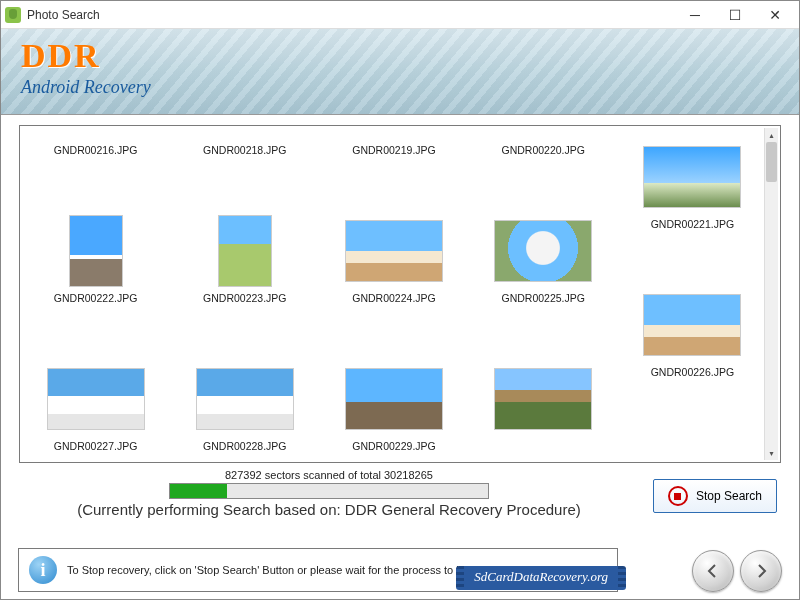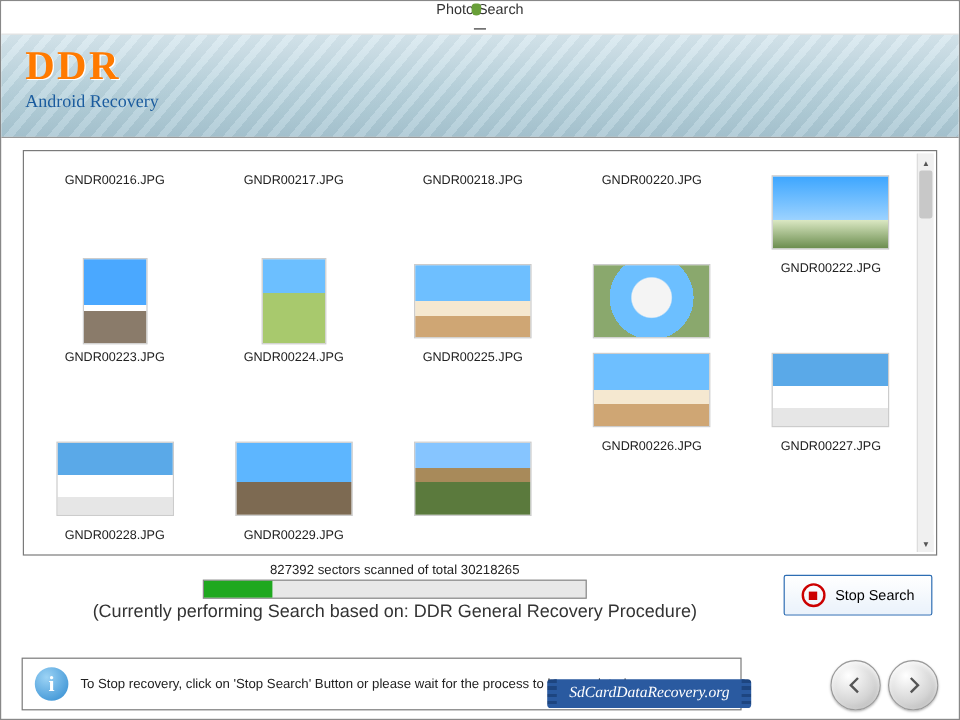--- a/index.html
+++ b/index.html
@@ -1,28 +1,28 @@
 <!DOCTYPE html>
 <html><head>
 <meta charset="utf-8">
 <style>
 * { box-sizing: border-box; margin: 0; padding: 0; font-family: "Segoe UI", Tahoma, sans-serif; }
 body { background: #fff; width: 800px; height: 600px; overflow: hidden; border: 1px solid #888; }
 
-.titlebar { height: 28px; background: #fff; display: flex; align-items: center; padding: 0 4px; border-bottom: 1px solid #ddd; flex-direction: column; }
+.titlebar { height: 28px; background: #fff; display: flex; align-items: center; padding: 0 4px; border-bottom: 1px solid #ddd; }
 .titlebar .app-icon { width: 16px; height: 16px; background: #8bc34a; border-radius: 3px; margin-right: 6px; position: relative; }
 .titlebar .app-icon::after { content:""; position:absolute; left:4px; top:2px; width:8px; height:10px; background:#689f38; border-radius:3px 3px 4px 4px; }
 .titlebar .title { font-size: 12px; color: #333; }
 .titlebar .spacer { flex: 1; }
 .titlebar .winbtn { width: 40px; height: 28px; display:flex; align-items:center; justify-content:center; font-size: 14px; color:#333; }
 
 .header { height: 86px; background: linear-gradient(180deg, #d8e8ef 0%, #bcd6e0 50%, #a8c6d3 100%); position: relative; border-bottom: 1px solid #999; padding: 8px 20px; }
 .header::before { content:""; position:absolute; inset:0; background: repeating-linear-gradient(130deg, rgba(255,255,255,0.15) 0 6px, rgba(0,0,0,0.03) 6px 14px); }
 .header .brand { font-family: Liberation Serif, serif; font-size: 34px; font-weight: 900; letter-spacing: 2px; color: #ff7a00; text-shadow: 1px 1px 0 #fff; position: relative; }
-.header .subtitle { font-family: Georgia, serif; font-size: 15px; color: #1a5b9e; margin-top: 2px; position: relative; }
+.header .subtitle { font-family: Georgia, serif; font-style: italic; font-size: 18px; color: #1a5b9e; margin-top: 2px; position: relative; }
 
 .content { padding: 10px 18px 4px; }
 .panel { border: 1px solid #7a7a7a; background: #fff; height: 338px; position: relative; padding: 16px 18px 6px 6px; }
 .scroll-area { height: 100%; overflow: hidden; }
 .grid { display: grid; grid-template-columns: repeat(5, 1fr); gap: 4px 10px; }
 .cell-label { font-size: 10.5px; color: #222; text-align: center; padding: 2px 0; }
 .thumb { width: 100%; height: 70px; display:flex; align-items:center; justify-content:center; }
 .thumb .img { width: 98px; height: 62px; border:1px solid #ccc; }
 .thumb .img.portrait { width: 54px; height: 72px; }
 
@@ -80,40 +80,41 @@
 <div class="header">
   <div class="brand">DDR</div>
   <div class="subtitle">Android Recovery</div>
 </div>
 
 <div class="content">
   <div class="panel">
     <div class="scroll-area">
       <div class="grid">
         <div class="cell-label">GNDR00216.JPG</div>
-        <div class="cell-label">GNDR00217.JPG</div>
         <div class="cell-label">GNDR00218.JPG</div>
+        <div class="cell-label">GNDR00219.JPG</div>
         <div class="cell-label">GNDR00220.JPG</div>
 
         <div class="thumb">
             <div class="img sky"></div>
           </div>
         <div class="thumb">
             <div class="img mount portrait"></div>
           </div>
         <div class="thumb">
             <div class="img green portrait"></div>
           </div>
         <div class="thumb">
             <div class="img taj"></div>
           </div>
         <div class="thumb">
             <div class="img cloud"></div>
           </div>
 
+        <div class="cell-label">GNDR00221.JPG</div>
         <div class="cell-label">GNDR00222.JPG</div>
         <div class="cell-label">GNDR00223.JPG</div>
         <div class="cell-label">GNDR00224.JPG</div>
         <div class="cell-label">GNDR00225.JPG</div>
 
         <div class="thumb">
             <div class="img taj"></div>
           </div>
         <div class="thumb">
             <div class="img snow"></div>

